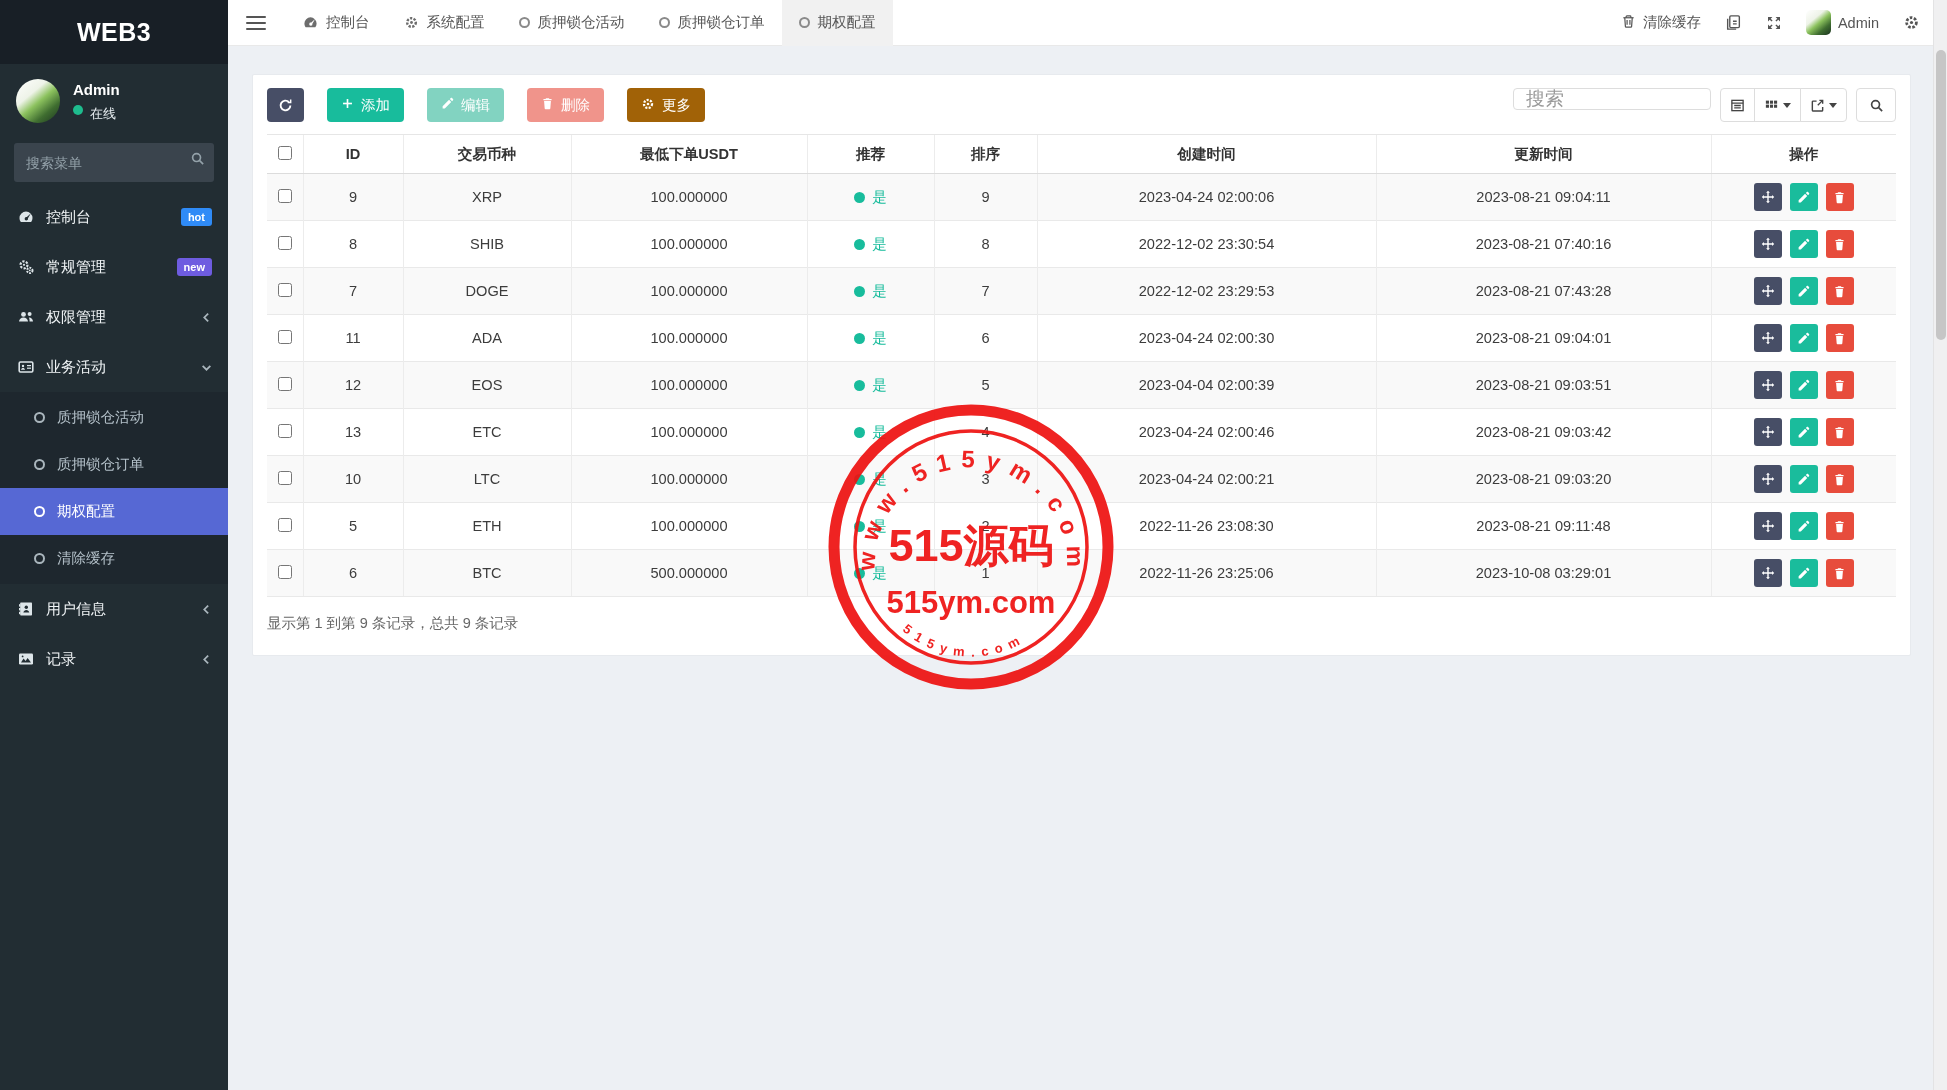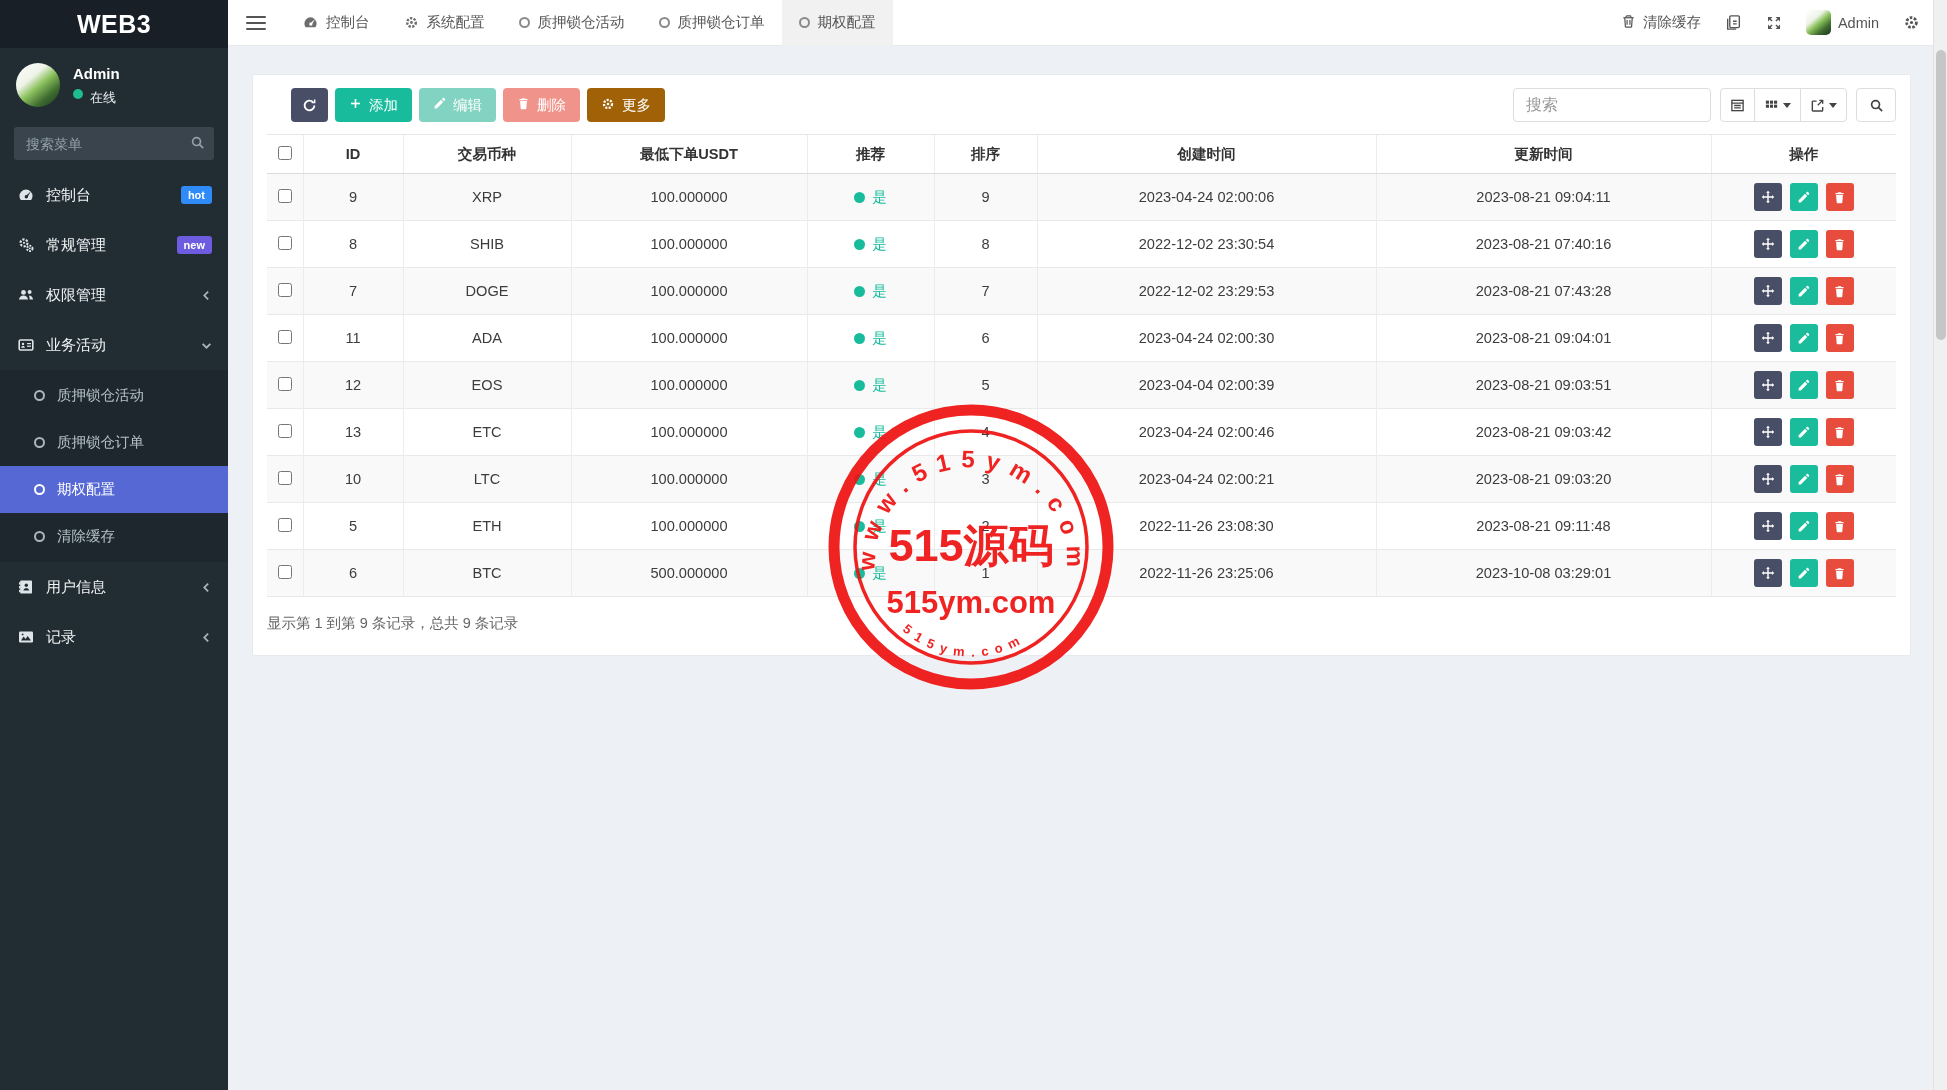--- a/index.html
+++ b/index.html
@@ -6,32 +6,32 @@
   html,body { width:1947px; height:1090px; }
   body {
     font-family: "Liberation Sans", "DejaVu Sans", sans-serif;
     background:#edf0f4; overflow:hidden; position:relative;
     -webkit-font-smoothing:antialiased;
   }
   .page { display:flex; width:1947px; height:1090px; position:relative; }
 
   
   .sidebar { width:228px; min-width:228px; background:#222d33; color:#eef2f5; height:1090px; }
-  .brand { height:48px; background:#181f26; color:#fff; font-size:25px; font-weight:bold;
+  .brand { height:64px; background:#181f26; color:#fff; font-size:25px; font-weight:bold;
            display:flex; align-items:center; justify-content:center; letter-spacing:.5px; }
   .user-panel { display:flex; padding:15px 16px 8px; align-items:flex-start; }
   .avatar { width:44px; height:44px; border-radius:50%;
             background: linear-gradient(140deg,#ffffff 0%,#eef3e8 34%,#8cc25e 52%,#3f6d30 74%,#1b3320 100%); }
   .avatar.sm { width:25px; height:25px; border-radius:5px; }
   .user-meta { margin-left:13px; padding-top:2px; }
   .user-name { font-size:15px; font-weight:bold; color:#fff; }
   .user-status { margin-top:7px; font-size:13px; color:#e9eff2; display:flex; align-items:flex-start; }
   .status-dot { width:10px; height:10px; border-radius:50%; background:#1ebc8e; margin-right:7px; }
   .menu-search { margin:12px 14px 10px; position:relative; }
-  .menu-search input { width:100%; height:33px; background:#3a444d; border:none; border-radius:3px;
+  .menu-search input { width:100%; height:39px; background:#3a444d; border:none; border-radius:3px;
     color:#cfd8dc; font-size:14px; padding:0 32px 0 12px; outline:none; font-family:inherit; }
   .menu-search input::placeholder { color:#93a1a9; }
   .menu-search .mag { position:absolute; right:9px; top:8px; color:#93a1a9; }
   .menu { margin-top:10px; }
   .m-item { height:50px; display:flex; align-items:center; padding:0 16px; cursor:pointer; font-size:15px; color:#f0f4f6; }
   .m-item .mi { width:20px; display:flex; justify-content:center; color:#dde5e9; }
   .m-item .lbl { flex:1; margin-left:10px; }
   .badge { font-size:11px; font-weight:bold; color:#fff; border-radius:3px; padding:3px 7px; }
   .badge-hot { background:#2f8bf7; }
   .badge-new { background:#6e5ce0; }
@@ -53,31 +53,31 @@
   .tab .circ { width:11px; height:11px; border:2px solid #8a8a8a; border-radius:50%; }
   .tab.active { background:#f1f1f1; }
   .nav-right { margin-left:auto; display:flex; align-items:center; gap:24px; padding-right:13px; color:#555; }
   .nav-right .nv { display:flex; align-items:center; gap:7px; font-size:14.5px; cursor:pointer; color:#555;text-align:center; }
 
   .content { position:relative; flex:1; padding:28px 22px 0 24px; background:#edf0f4; }
   .card { background:#fff; border:1px solid #e7eaee; border-radius:2px; padding:13px 14px 22px; }
 
   
   .toolbar { display:flex; justify-content:space-between; margin-bottom:12px; }
-  .tb-left { display:flex; gap:7px;margin-left:24px; }
+  .tb-left { display:flex; gap:23px; }
   .btn { height:34px; border:none; border-radius:4px; color:#fff; font-size:14.5px; font-family:inherit;
          display:inline-flex; align-items:center; gap:7px; padding:0 14px; cursor:pointer; }
   .btn-refresh { width:37px; justify-content:center; padding:0; background:#474e66; }
   .btn-add { background:#18bc9c; }
   .btn-edit { background:#82d3c1;text-align:right; }
   .btn-del { background:#f0948b; }
   .btn-more { background:#a16207; }
   .tb-right { display:flex; gap:9px; }
-  .search-input { width:198px; height:34px; border:1px solid #ddd; border-radius:4px; padding:0 12px;
-                  font-size:16px; color:#333; outline:none; font-family:inherit; }
+  .search-input { width:198px; height:22px; border:1px solid #ddd; border-radius:4px; padding:0 12px;
+                  font-size:19px; color:#333; outline:none; font-family:inherit; }
   .search-input::placeholder { color:#999; }
   .btn-group { display:flex; }
   .tbtn { height:34px; background:#fff; border:1px solid #ddd; color:#444; display:inline-flex;
           align-items:center; justify-content:center; gap:4px; cursor:pointer; padding:0 9px; }
   .btn-group .tbtn + .tbtn { margin-left:-1px; }
   .btn-group .tbtn:first-child { border-radius:4px 0 0 4px; }
   .btn-group .tbtn:last-child { border-radius:0 4px 4px 0; }
   .tbtn.single { border-radius:4px; width:40px; }
   .caret { width:0; height:0; border-left:4px solid transparent; border-right:4px solid transparent; border-top:5px solid #444; }
 

